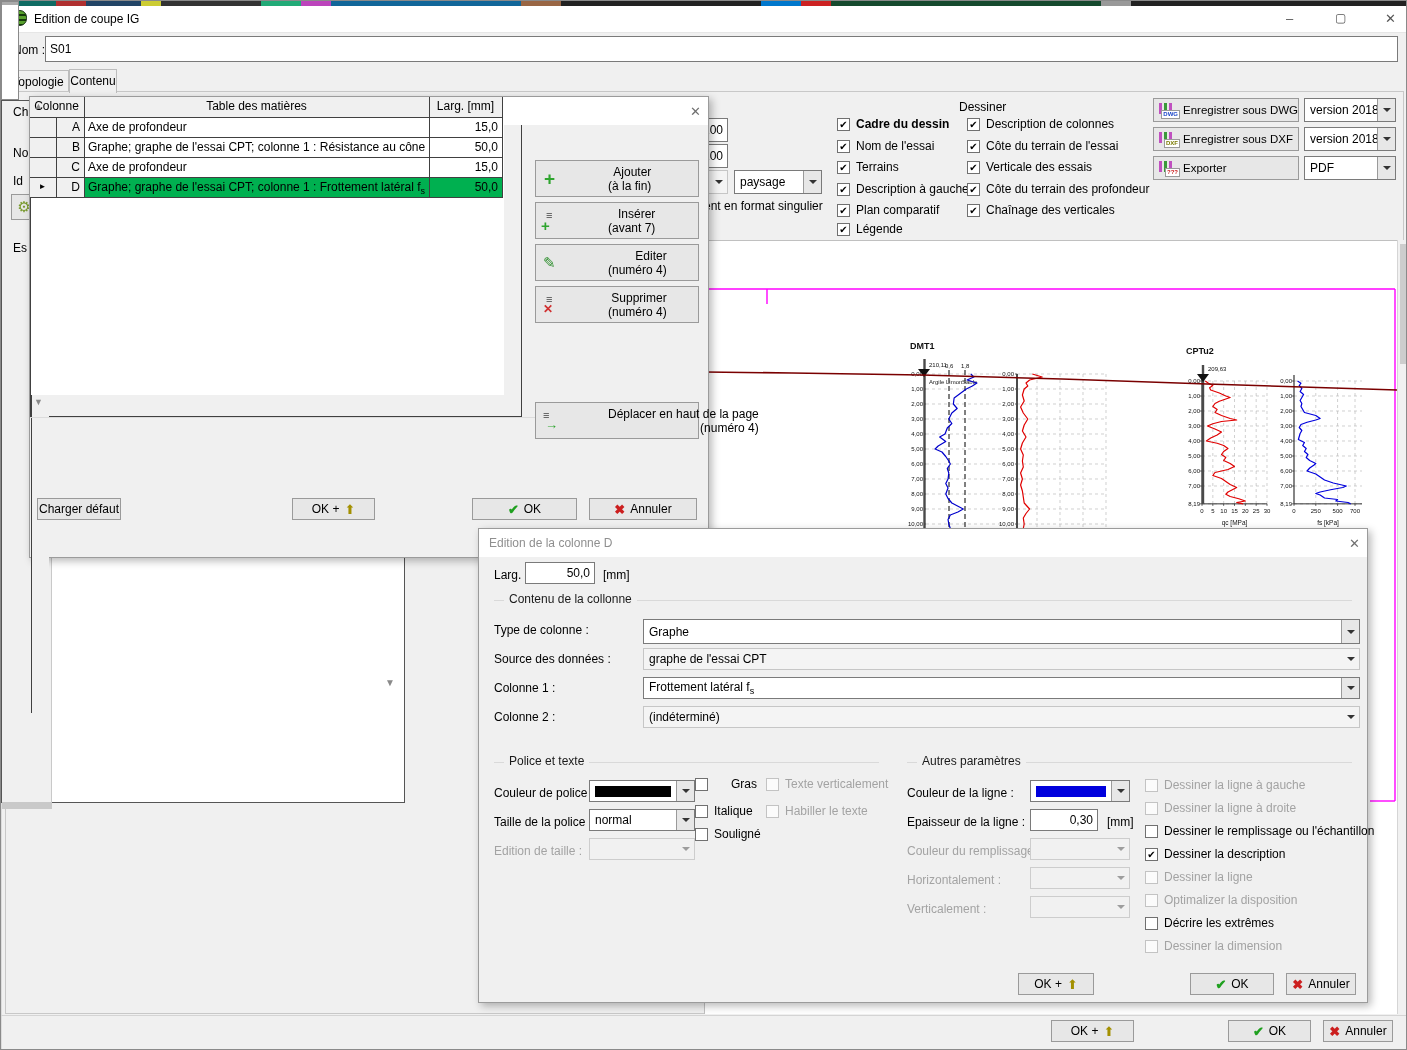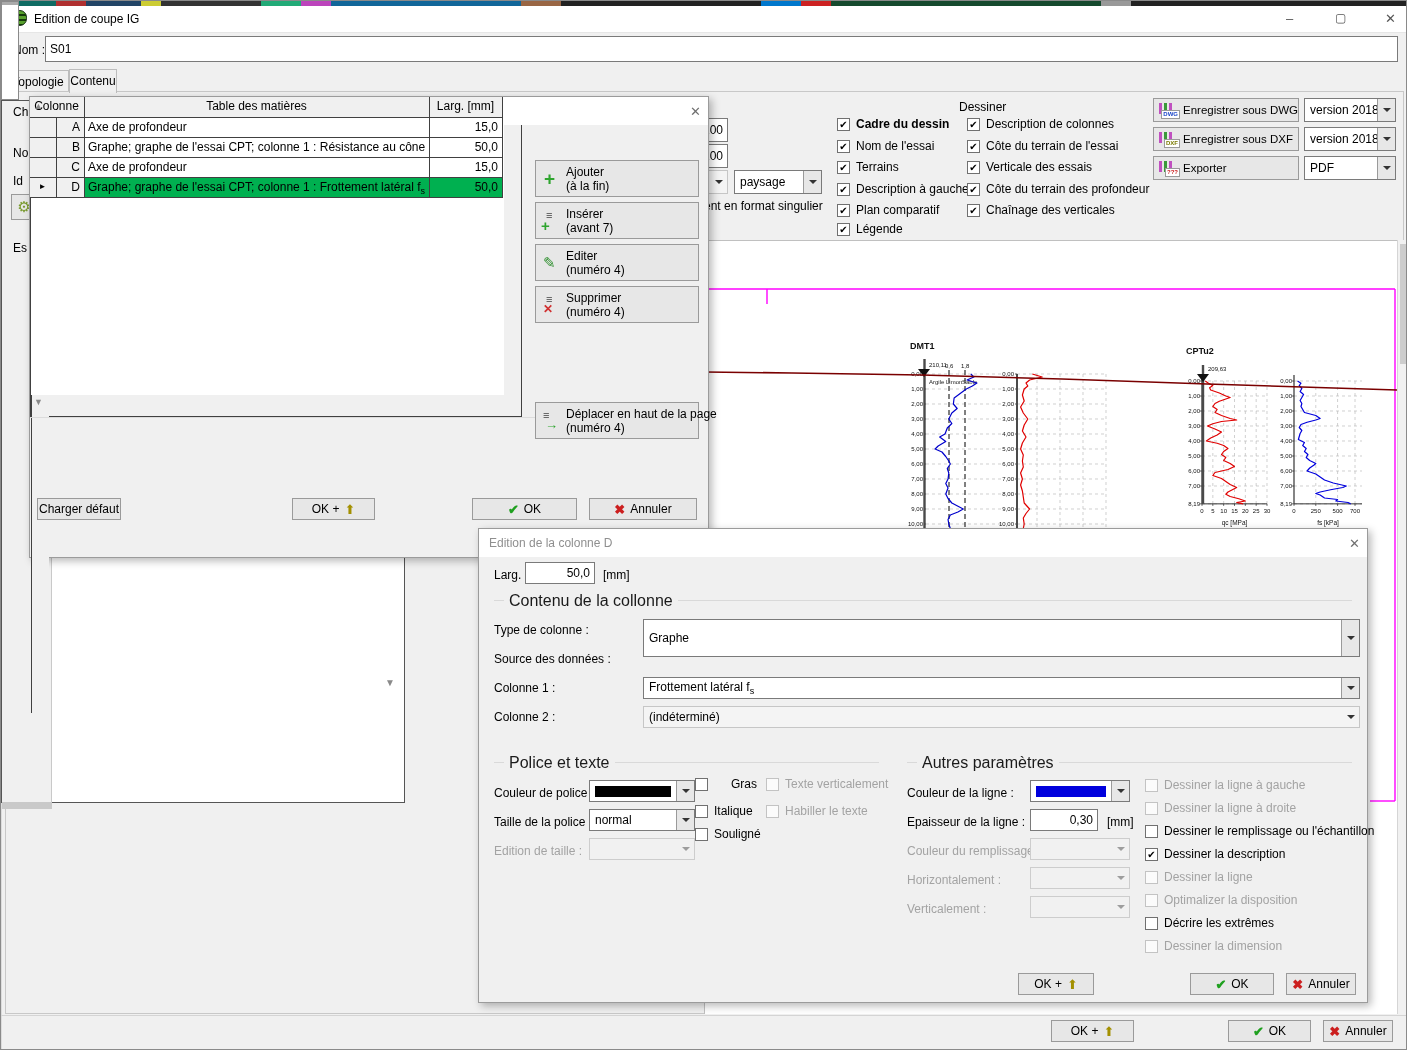--- a/index.html
+++ b/index.html
@@ -29,26 +29,26 @@
   .cb{position:absolute;width:13px;height:13px;background:#fff;border:1px solid #707070;box-sizing:border-box;
       font-size:10px;line-height:11px;text-align:center;color:#000;}
   .cb.dis{border-color:#c3c3c3;background:#fbfbfb;}
   .cblbl{position:absolute;white-space:nowrap;font-size:12px;}
   .cblbl.dis{color:#a3a3a3;}
   .dlg{position:absolute;background:#f0f0f0;border:1px solid #9b9b9b;box-shadow:3px 3px 8px rgba(0,0,0,.28);}
   .dtitle{position:absolute;left:0;top:0;right:0;height:28px;background:#fff;}
   .dtitle .ttext{position:absolute;left:10px;top:7px;color:#8f8f8f;font-size:12px;white-space:nowrap;}
   .dclose{position:absolute;top:7px;color:#6f6f6f;font-size:13px;}
   .grpline{position:absolute;height:1px;background:#d9d9d9;}
-  .grptitle{position:absolute;background:#f0f0f0;padding:0 5px;color:#1a1a1a;font-size:16px;white-space:nowrap;top:-8px;}
+  .grptitle{position:absolute;background:#f0f0f0;padding:0 5px;color:#1a1a1a;font-size:12px;white-space:nowrap;top:-8px;}
   .icon-ok{color:#1fa01f;font-weight:bold;font-size:13px;}
   .icon-cancel{color:#cc1f1f;font-weight:bold;font-size:13px;}
   .icon-up{color:#a39000;font-size:13px;}
   .tcell{position:absolute;box-sizing:border-box;overflow:hidden;white-space:nowrap;font-size:12px;line-height:19px;}
-  .sbtxt{text-align:left;line-height:14px;}
+  .sbtxt{text-align:right;line-height:14px;margin-left:42px;}
   .eicon{position:relative;width:20px;height:16px;flex:none;}
   .eicon b{position:absolute;top:1px;width:3px;height:11px;}
   .eicon .badge{position:absolute;right:-2px;bottom:-1px;font-size:6px;font-weight:bold;line-height:7px;background:#fff;border:1px solid #999;padding:0 1px;}
   .appicon{position:absolute;width:16px;height:16px;border-radius:45%;
            background:repeating-linear-gradient(180deg,#57a02c 0 3px,#143a0a 3px 5px);border:1px solid #0d2a08;box-sizing:border-box;}
   .tab{position:absolute;box-sizing:border-box;border:1px solid #bdbdbd;text-align:center;font-size:12px;}
 </style>
 </head>
 <body>
 
@@ -497,27 +497,33 @@
     <div class="dtitle">
       <span class="ttext">Edition de la colonne D</span>
       <span class="dclose" style="left:870px;">✕</span>
     </div>
   <span class="lbl" style="left: 15px; top: 39px;">Larg. :</span>
       <input class="input num" readonly="" value="50,0" style="left: 46px; top: 33px; width: 70px; height: 22px;">
       <span class="lbl" style="left: 124px; top: 39px;">[mm]</span>
       <div class="grpline" style="left: 15px; top: 71px; width: 858px; height: 1px;"></div>
       <span class="grptitle" style="left: 25px; top: 63px;">Contenu de la collonne</span>
       <span class="lbl" style="left: 15px; top: 94px;">Type de colonne :</span>
-      <div class="combo" style="left: 164px; top: 90px; width: 717px; height: 38px;">
+      <div class="combo" style="left: 164px; top: 90px; width: 717px; height: 25px;">
         <span class="cval">Graphe</span>
         <span class="carrow">
           <i></i>
         </span>
       </div>
       <span class="lbl" style="left: 15px; top: 123px;">Source des données :</span>
+      <div class="combo flat" style="left: 164px; top: 119px; width: 717px; height: 22px;">
+        <span class="cval">graphe de l'essai CPT</span>
+        <span class="carrow">
+          <i></i>
+        </span>
+      </div>
       <span class="lbl" style="left: 15px; top: 152px;">Colonne 1 :</span>
       <div class="combo" style="left: 164px; top: 148px; width: 717px; height: 22px;">
         <span class="cval">Frottement latéral f<sub style="font-size: 9px;">s</sub></span>
         <span class="carrow">
           <i></i>
         </span>
       </div>
       <span class="lbl" style="left: 15px; top: 181px;">Colonne 2 :</span>
       <div class="combo flat" style="left: 164px; top: 177px; width: 717px; height: 22px;">
         <span class="cval">(indéterminé)</span>

